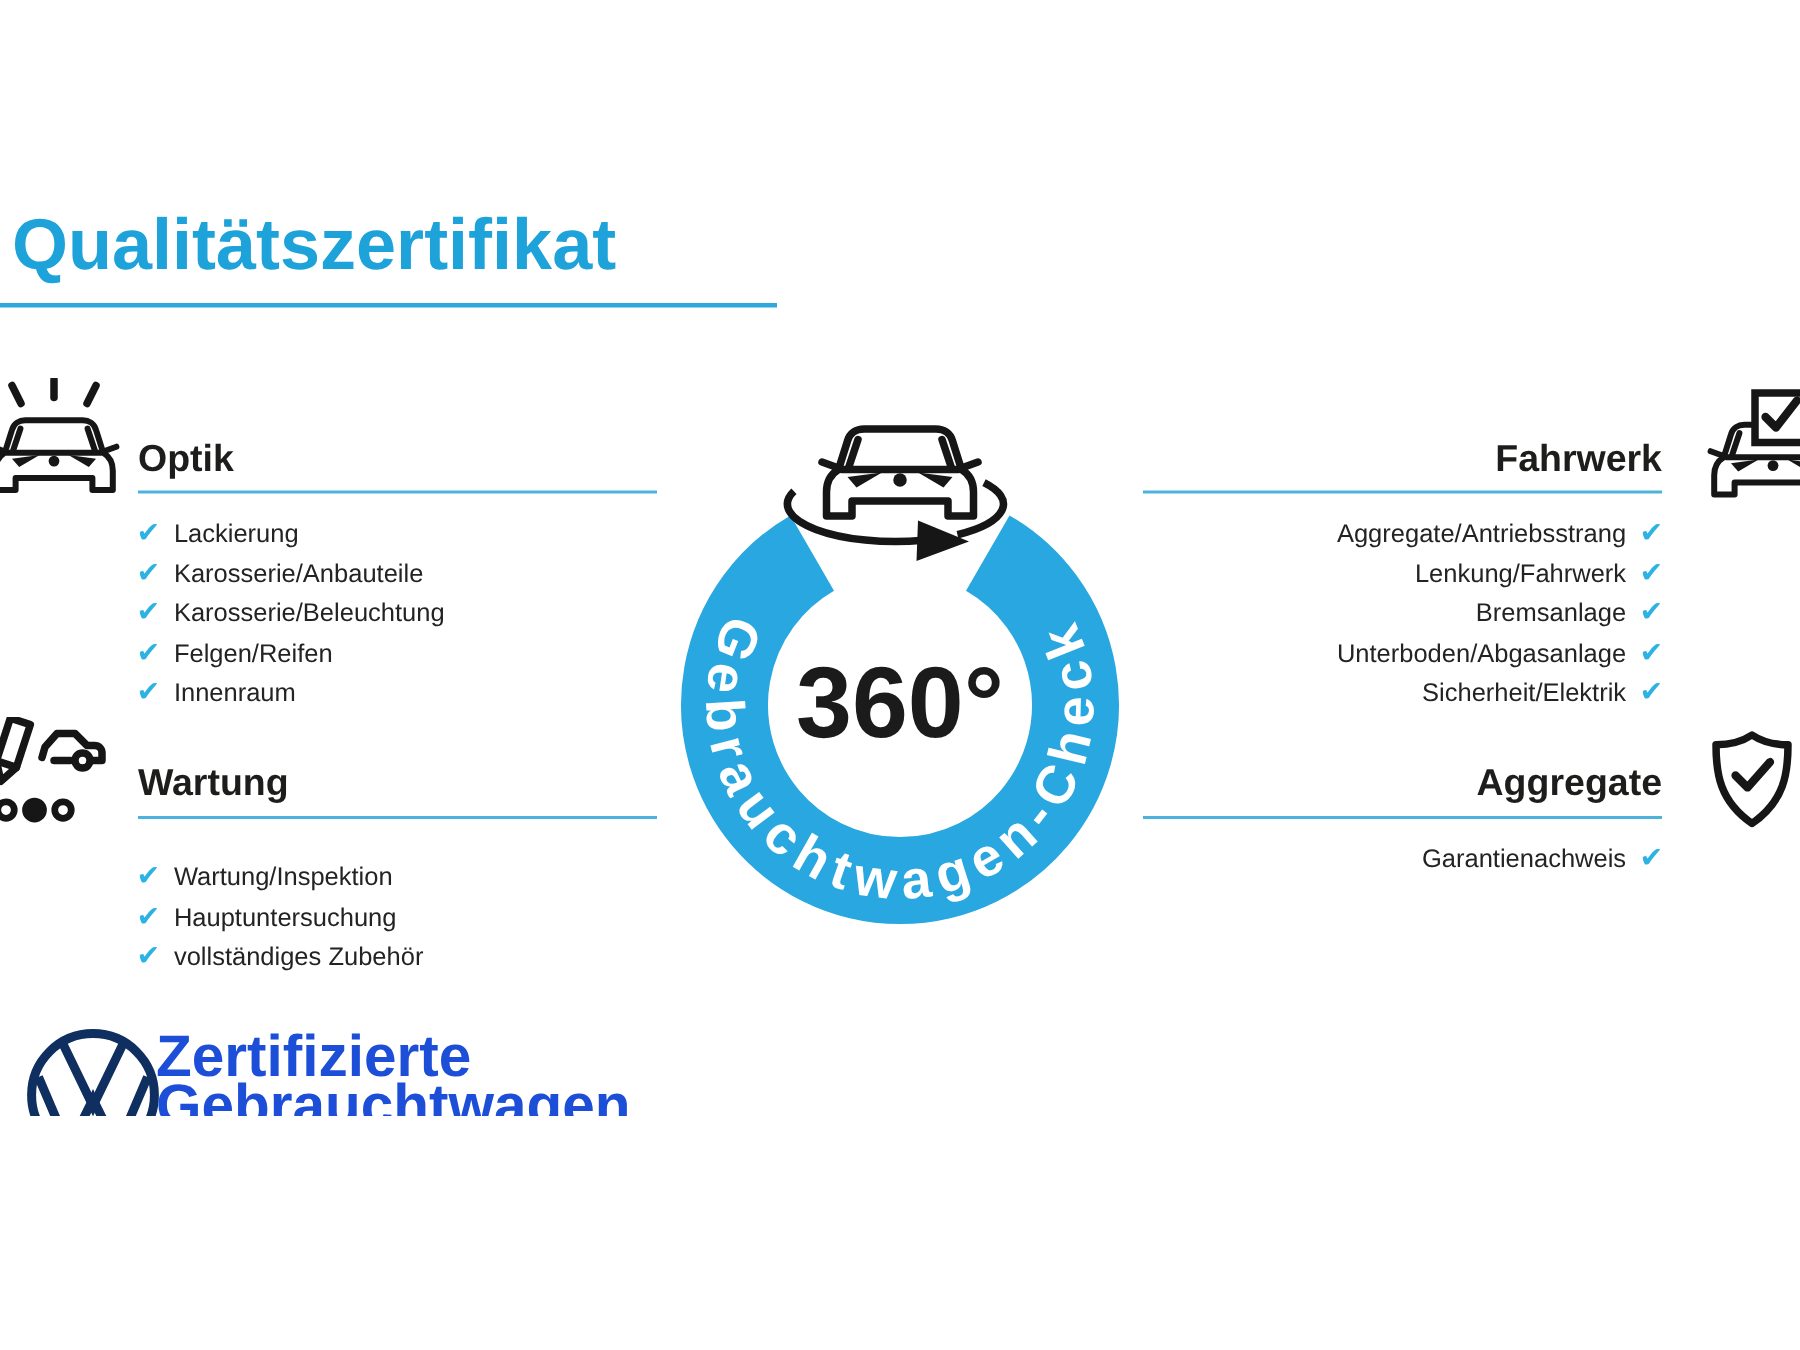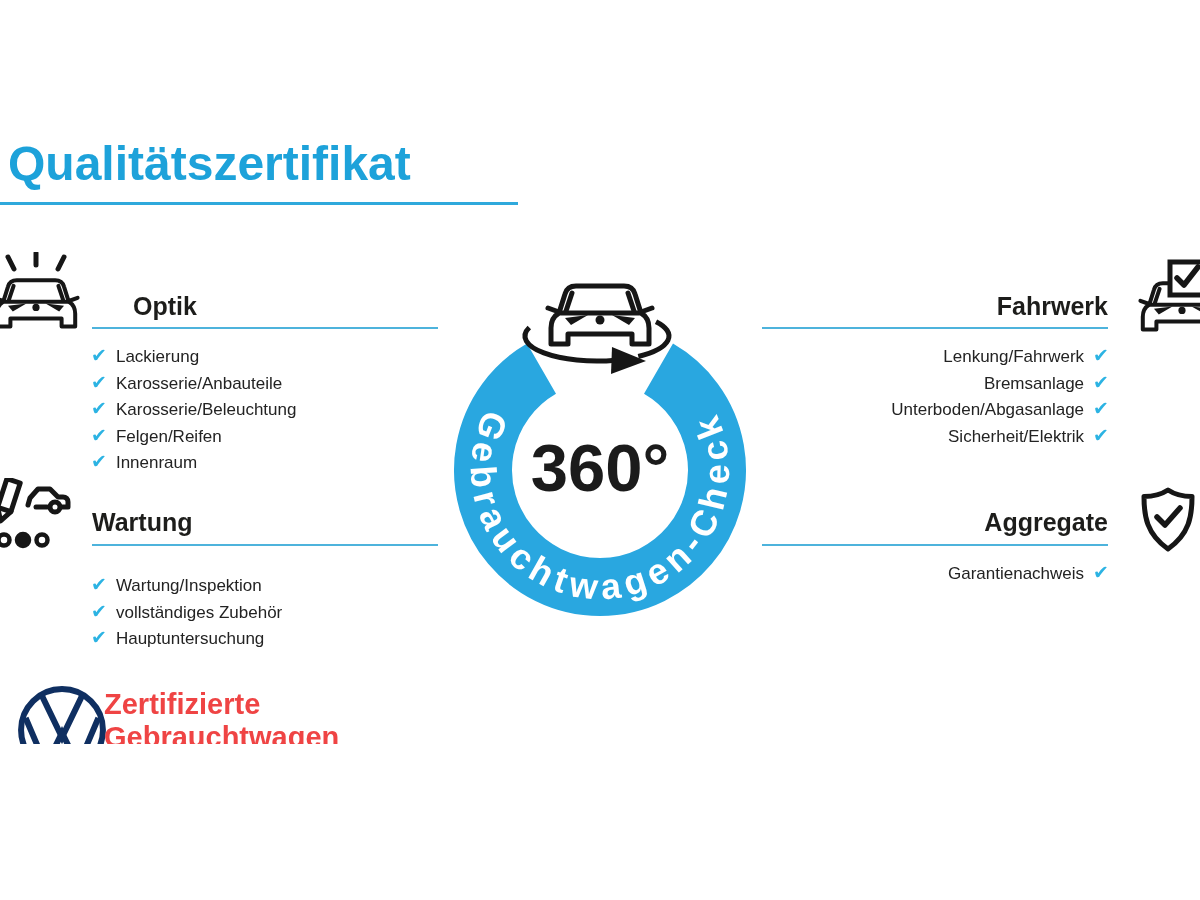--- a/index.html
+++ b/index.html
@@ -45,22 +45,22 @@
   .left-list li .chk { margin-right: 9px; }
   .right-list { text-align: right; }
   .right-list li .chk { margin-left: 9px; }
 
   
   .right-col-head { width: 346px; text-align: right; }
 
   
   .brand-text {
     left: 104px; top: 688px;
-    font-size: 29px; font-weight: bold;
-    color: #ef4444; line-height: 33px;
+    font-size: 39px; font-weight: bold;
+    color: #1d4ed8; line-height: 33px;
   }
 
   svg { display: block; }
 </style>
 </head>
 <body>
 
 <div class="page">
 
   <div class="abs page-title">Qualitätszertifikat</div>
@@ -84,21 +84,21 @@
 
   <svg class="abs" style="left:-16px; top:252px;" width="110" height="90" viewBox="0 0 110 90">
     <g fill="none" stroke="#161616" stroke-width="5" stroke-linecap="round">
       <path d="M 30 17 L 24 5"></path>
       <path d="M 52 13 L 52 1"></path>
       <path d="M 74 17 L 80 5"></path>
     </g>
     <use href="#carF" transform="translate(8,25) scale(0.8)"></use>
   </svg>
 
-  <div class="abs sec-head" style="left:92px; top:292px;margin-left:41px;">Optik</div>
+  <div class="abs sec-head" style="left:92px; top:292px;">Optik</div>
   <div class="abs sec-rule" style="left:92px; top:327px; width:346px;"></div>
   <ul class="abs checklist left-list" style="left:91px; top:343px;">
     <li><span class="chk">✔</span><span>Lackierung</span></li>
     <li><span class="chk">✔</span><span>Karosserie/Anbauteile</span></li>
     <li><span class="chk">✔</span><span>Karosserie/Beleuchtung</span></li>
     <li><span class="chk">✔</span><span>Felgen/Reifen</span></li>
     <li><span class="chk">✔</span><span>Innenraum</span></li>
   </ul>
 
   <svg class="abs" style="left:-8px; top:478px;" width="86" height="92" viewBox="0 0 86 92">
@@ -115,33 +115,34 @@
       <circle cx="12" cy="62" r="5.5"></circle>
       <circle cx="31" cy="62" r="6" fill="#161616"></circle>
       <circle cx="50" cy="62" r="5.5"></circle>
     </g>
   </svg>
 
   <div class="abs sec-head" style="left:92px; top:508px;">Wartung</div>
   <div class="abs sec-rule" style="left:92px; top:544px; width:346px;"></div>
   <ul class="abs checklist left-list" style="left:91px; top:572px;">
     <li><span class="chk">✔</span><span>Wartung/Inspektion</span></li>
+    <li><span class="chk">✔</span><span>Hauptuntersuchung</span></li>
     <li><span class="chk">✔</span><span>vollständiges Zubehör</span></li>
-    <li><span class="chk">✔</span><span>Hauptuntersuchung</span></li>
   </ul>
 
   <svg class="abs" style="left:1132px; top:258px;" width="100" height="92" viewBox="0 0 100 92">
     <use href="#carF" transform="translate(6,22) scale(0.8)"></use>
     <rect x="38" y="4" width="33" height="33" fill="#ffffff" stroke="#161616" stroke-width="5"></rect>
     <path d="M 45 20 L 52 27 L 66 9" fill="none" stroke="#161616" stroke-width="5.5" stroke-linecap="round" stroke-linejoin="round"></path>
   </svg>
 
   <div class="abs sec-head right-col-head" style="left:762px; top:292px;">Fahrwerk</div>
   <div class="abs sec-rule" style="left:762px; top:327px; width:346px;"></div>
   <ul class="abs checklist right-list" style="left:762px; top:343px; width:347px;">
+    <li><span>Aggregate/Antriebsstrang</span><span class="chk">✔</span></li>
     <li><span>Lenkung/Fahrwerk</span><span class="chk">✔</span></li>
     <li><span>Bremsanlage</span><span class="chk">✔</span></li>
     <li><span>Unterboden/Abgasanlage</span><span class="chk">✔</span></li>
     <li><span>Sicherheit/Elektrik</span><span class="chk">✔</span></li>
   </ul>
 
   <svg class="abs" style="left:1138px; top:486px;" width="60" height="72" viewBox="0 0 60 72">
     <path d="M 30 4 C 36 8 45 10.5 54 10.5 C 54 30 51.5 48 30 63 C 8.5 48 6 30 6 10.5 C 15 10.5 24 8 30 4 Z" fill="none" stroke="#161616" stroke-width="5" stroke-linejoin="round"></path>
     <path d="M 19 31 L 27 39 L 42 22" fill="none" stroke="#161616" stroke-width="5.5" stroke-linecap="round" stroke-linejoin="round"></path>
   </svg>

